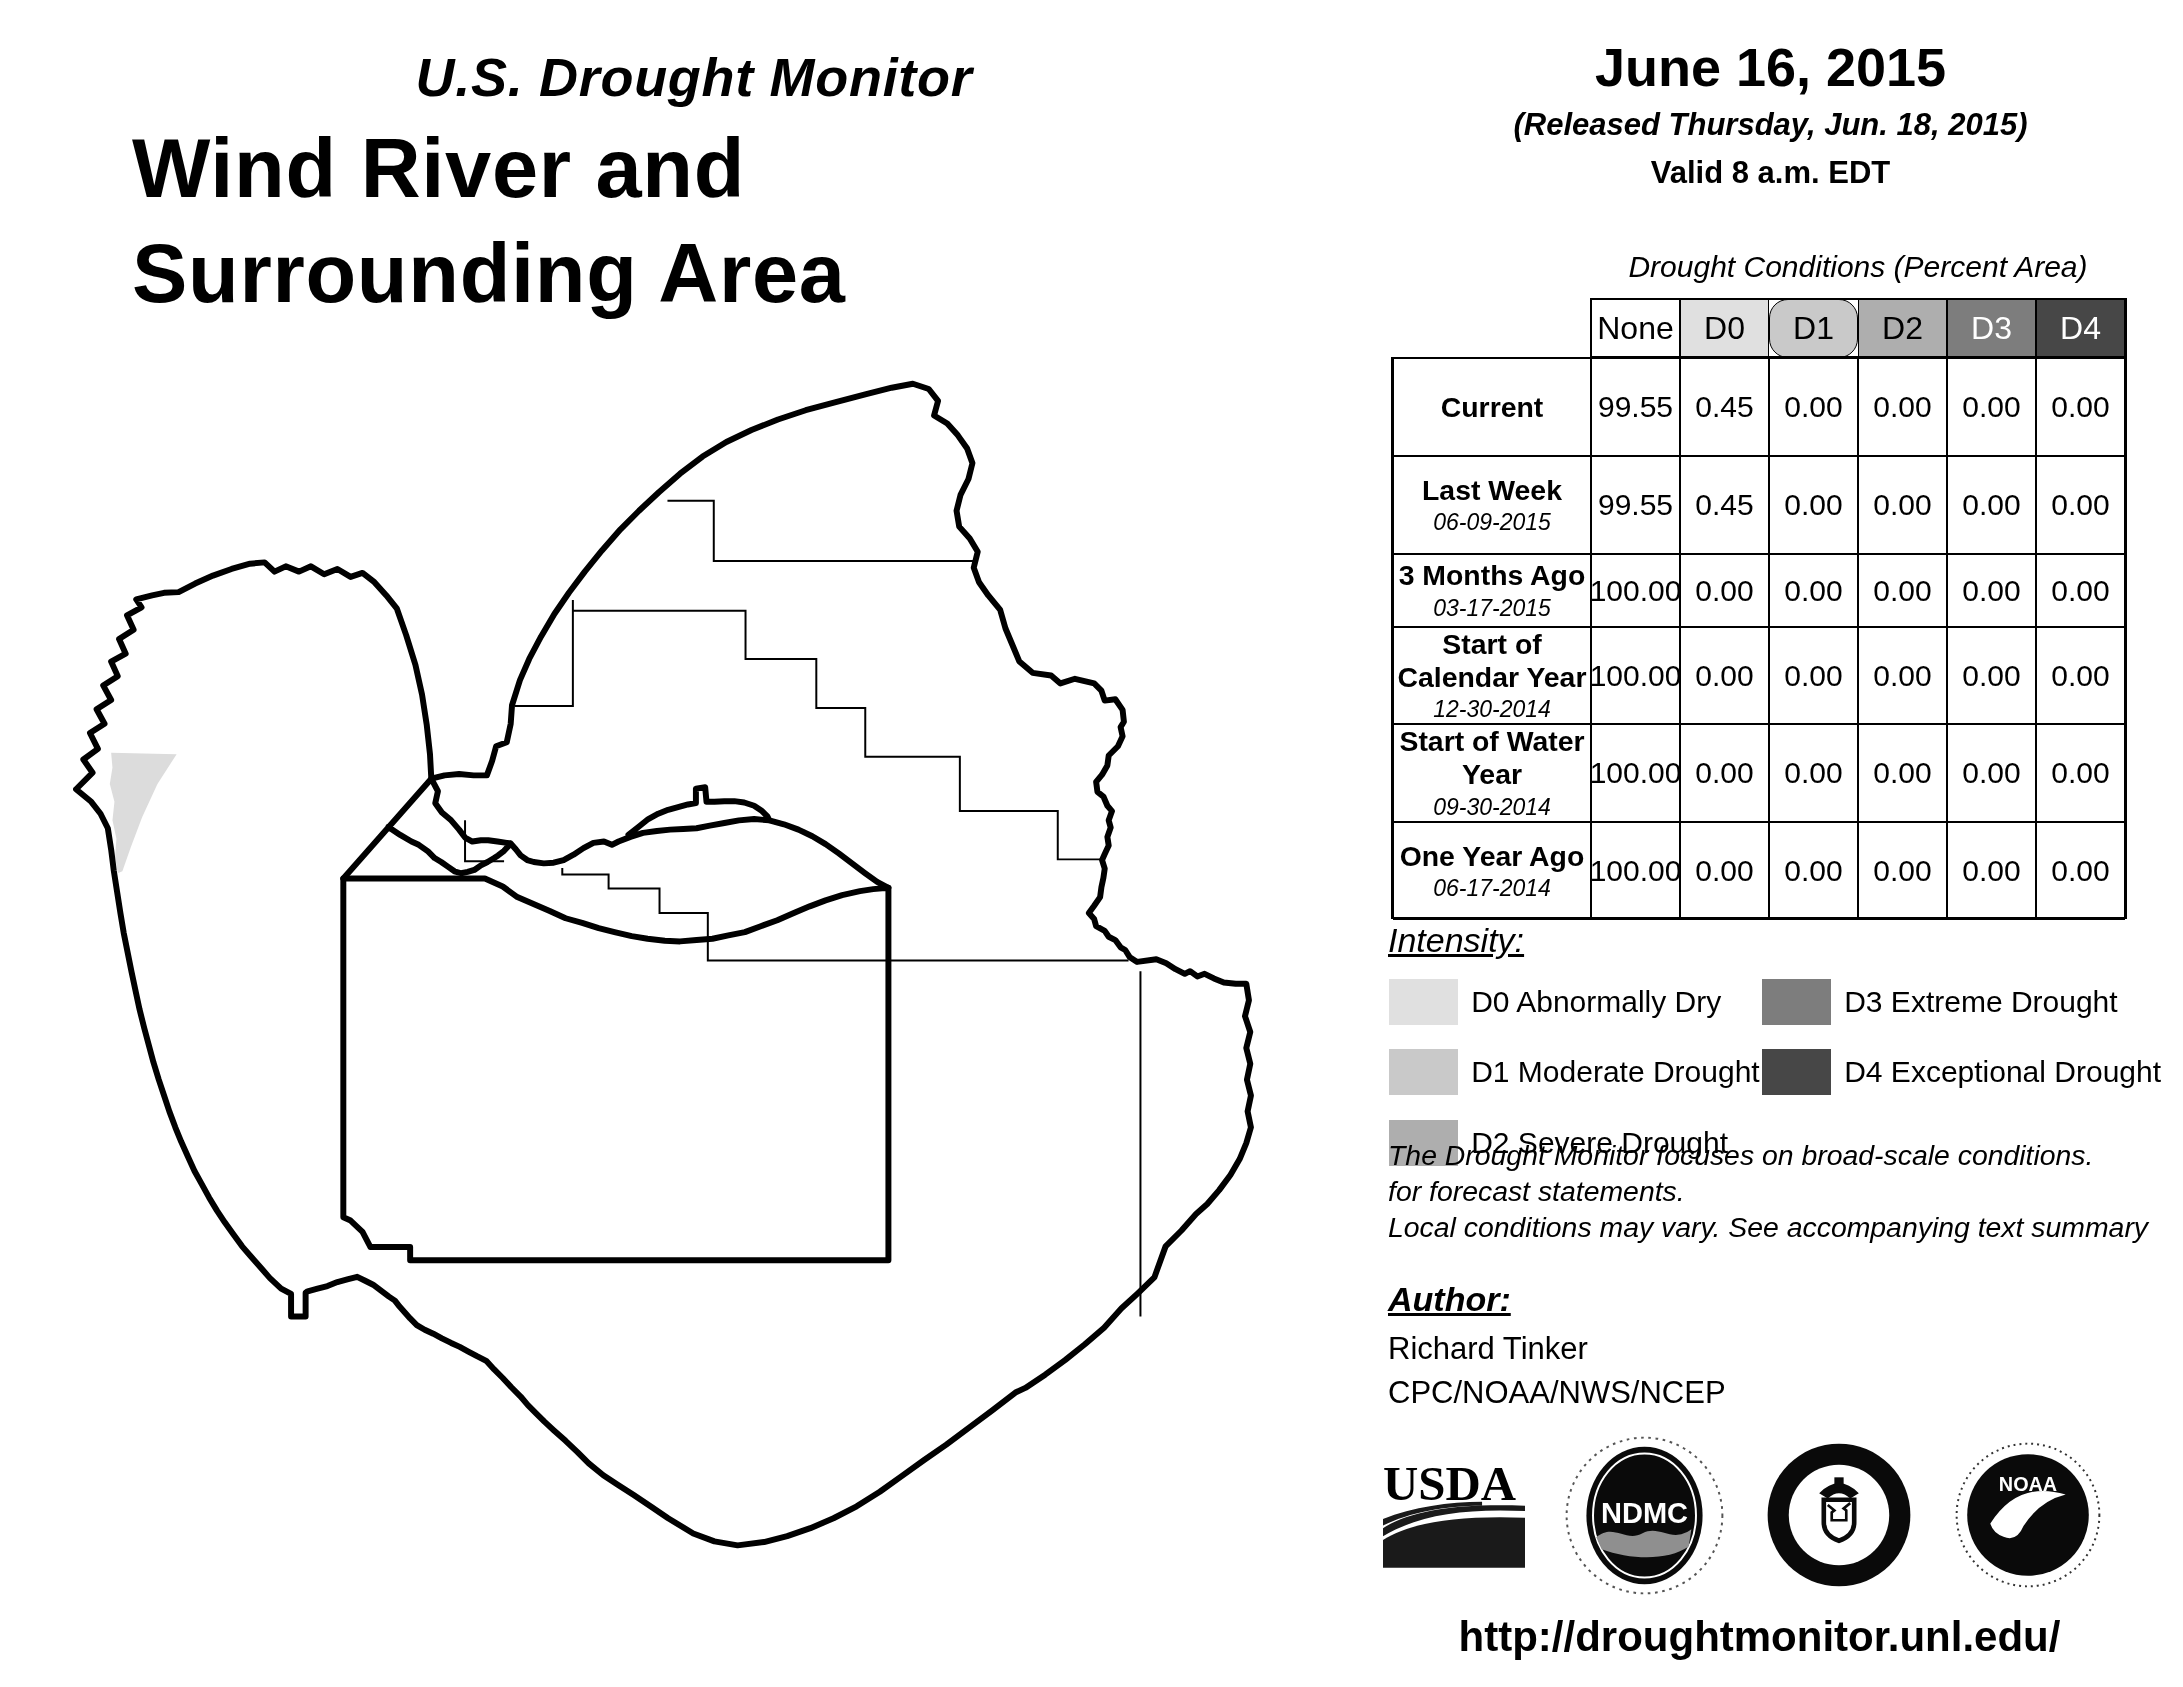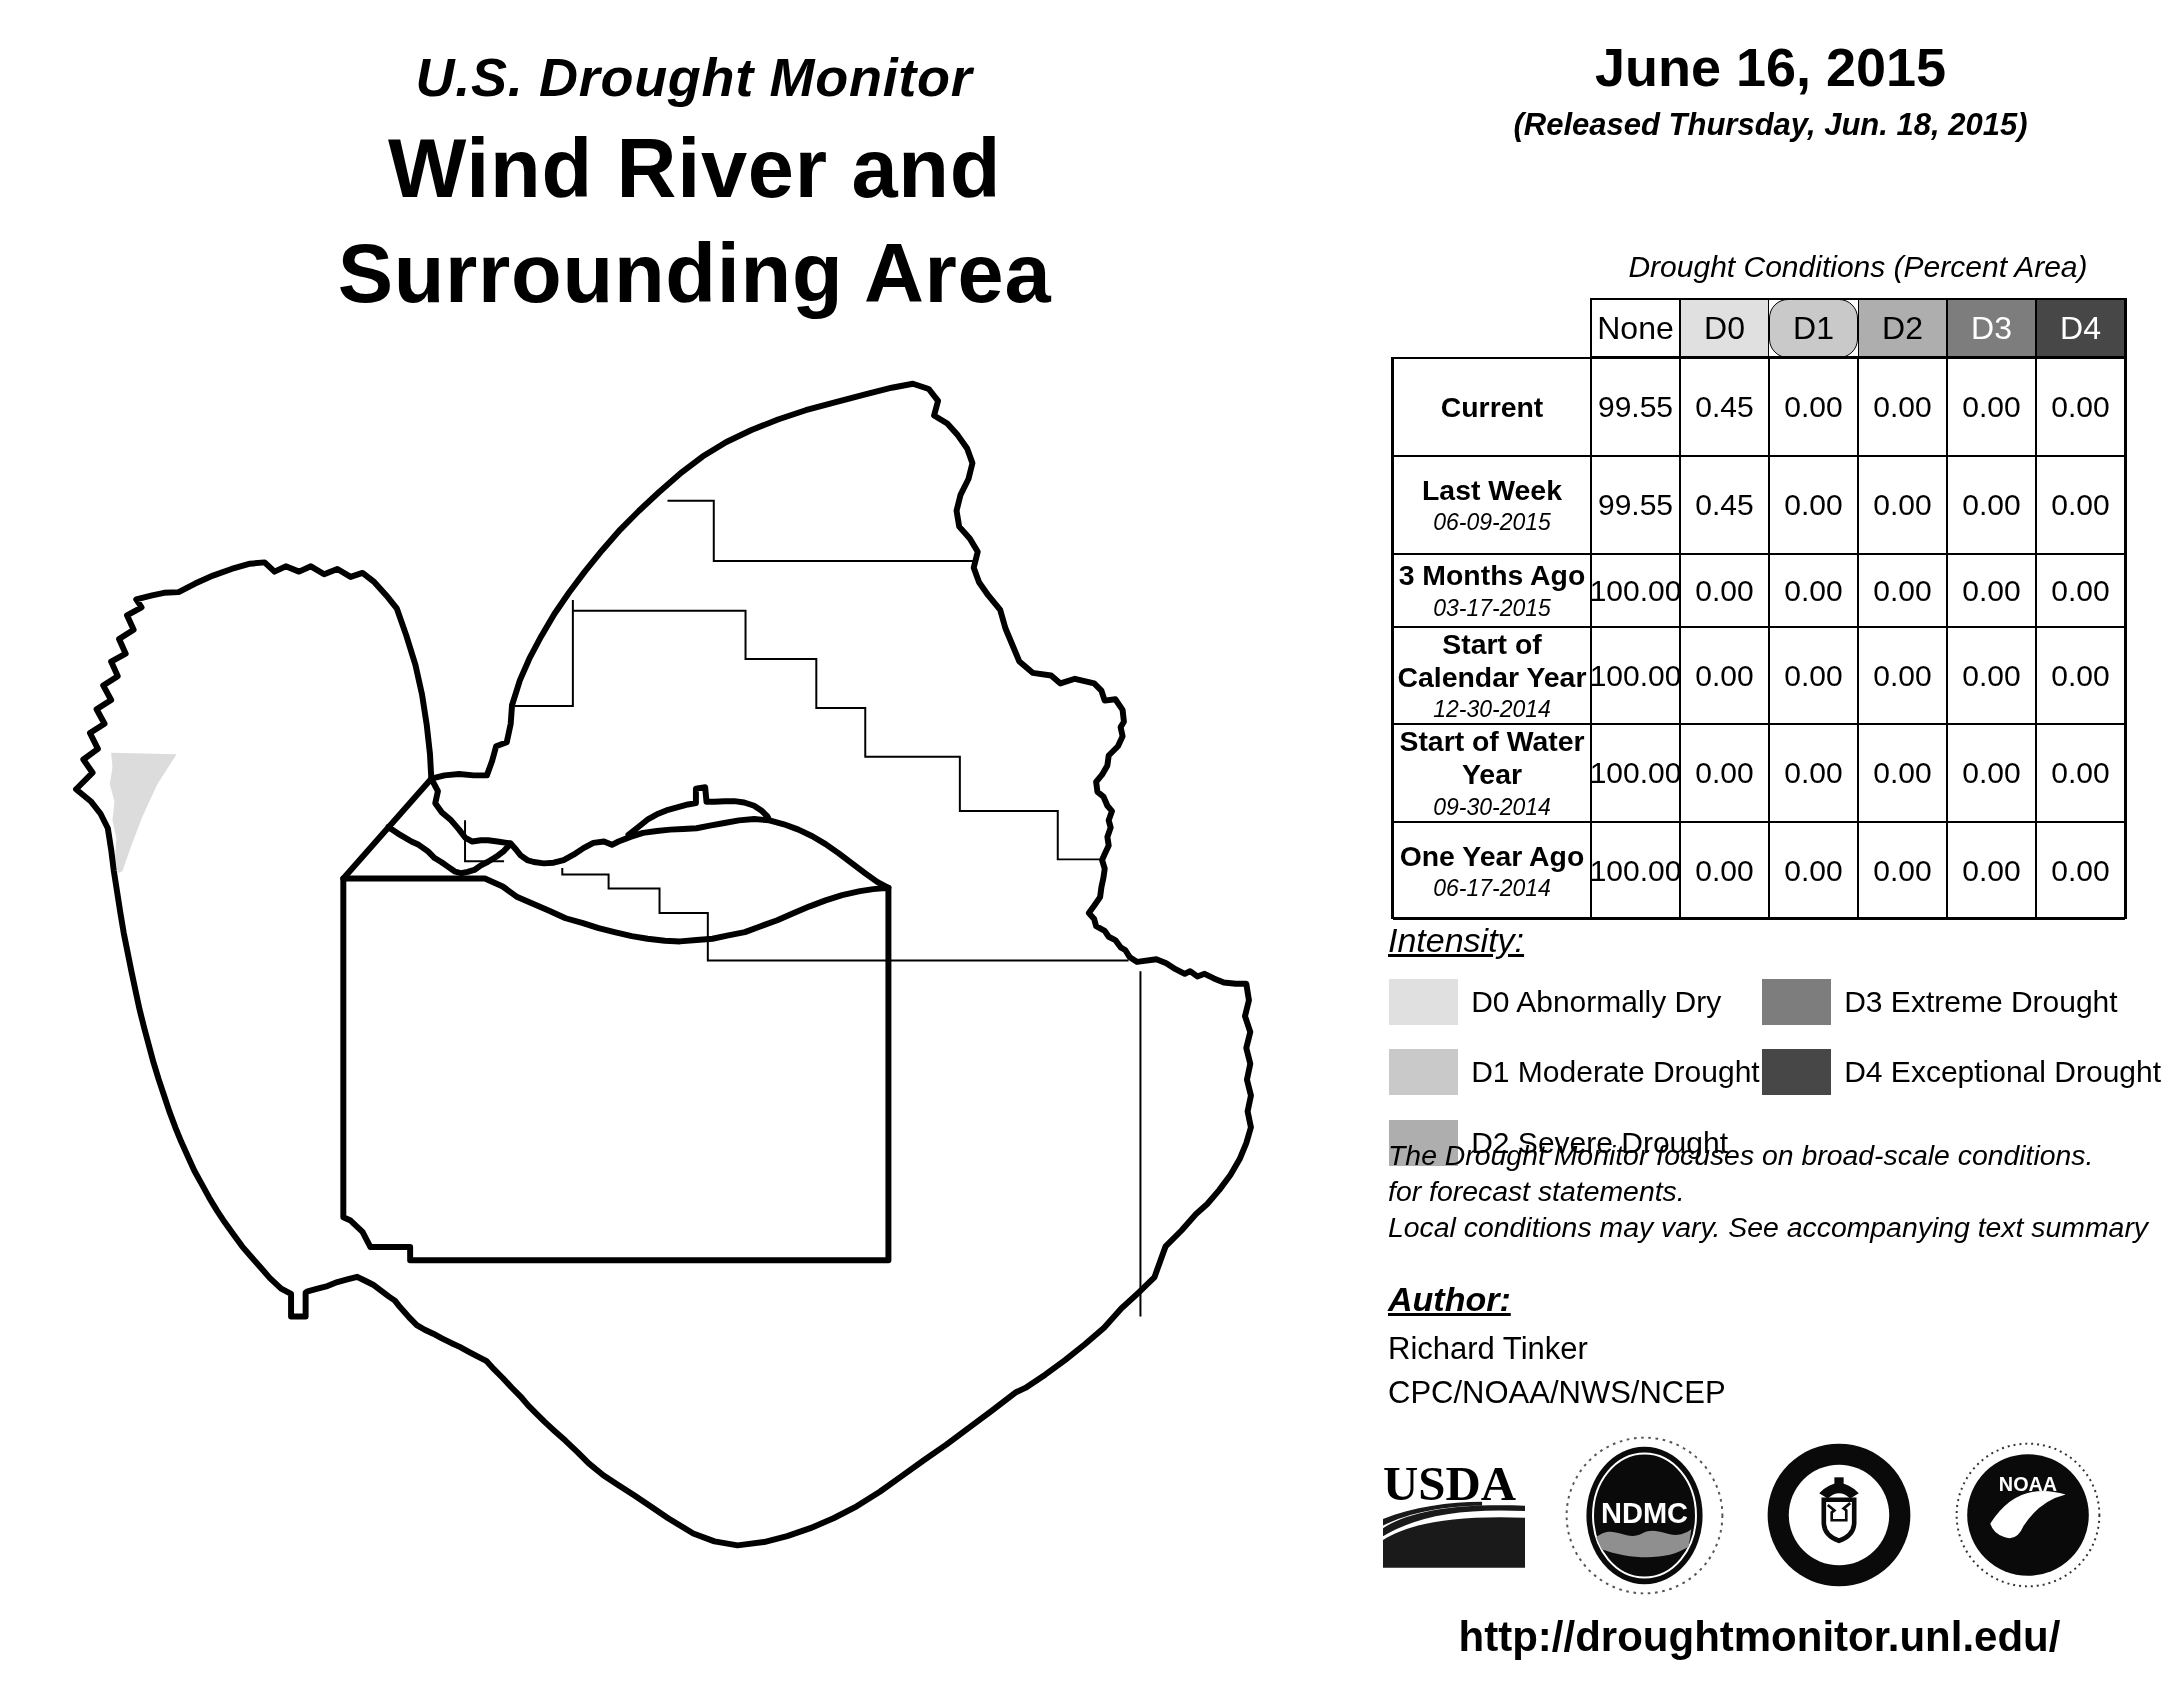--- a/index.html
+++ b/index.html
@@ -5,21 +5,21 @@
   html,body{margin:0;padding:0;}
   body{
     width:2183px;height:1687px;background:#ffffff;position:relative;
     font-family:"Liberation Sans","DejaVu Sans",sans-serif;color:#000;
     overflow:hidden;
   }
   .abs{position:absolute;}
   
   #app-title{left:198px;top:46px;width:992px;text-align:center;
     font-size:54px;font-weight:bold;font-style:italic;letter-spacing:0.7px;}
-  #region-title{left:132px;top:116px;width:1125px;text-align:center;
+  #region-title{left:132px;top:116px;width:1125px;
     font-size:83px;font-weight:bold;line-height:105px;letter-spacing:0.7px;}
   #date-block{left:1456px;top:36px;width:629px;text-align:center;}
   #map-date{font-size:54px;font-weight:bold;}
   #released{font-size:31px;font-weight:bold;font-style:italic;margin-top:9.3px;}
   #valid{font-size:31px;font-weight:bold;margin-top:12px;}
   #table-caption{left:1585px;top:250px;width:546px;text-align:center;
     font-size:30px;font-style:italic;}
   
   #dm-table{left:1393px;top:299px;display:grid;
     grid-template-columns:198px 89px 89px 89px 89px 89px 89px;
@@ -76,20 +76,21 @@
 
 <div class="abs" id="app-title">U.S. Drought Monitor</div>
 <div class="abs" id="region-title">
   <div>Wind River and</div>
   <div>Surrounding Area</div>
 </div>
 
 <div class="abs" id="date-block">
   <div id="map-date">June 16, 2015</div>
   <div id="released">(Released Thursday, Jun. 18, 2015)</div>
+  <div id="valid">Valid 8 a.m. EDT</div>
 </div>
 
 <div class="abs" id="table-caption">Drought Conditions (Percent Area)</div>
 
 <div class="abs" id="dm-table">
   <div class="tcell corner"></div>
   <div class="tcell hcell" style="background: rgb(255, 255, 255); color: rgb(0, 0, 0);">None</div>
   <div class="tcell hcell" style="background: rgb(224, 224, 224); color: rgb(0, 0, 0);">D0</div>
   <div class="tcell hcell" style="background: rgb(201, 201, 201); color: rgb(0, 0, 0); border-radius: 19px;">D1</div>
   <div class="tcell hcell" style="background: rgb(174, 174, 174); color: rgb(0, 0, 0);">D2</div>

